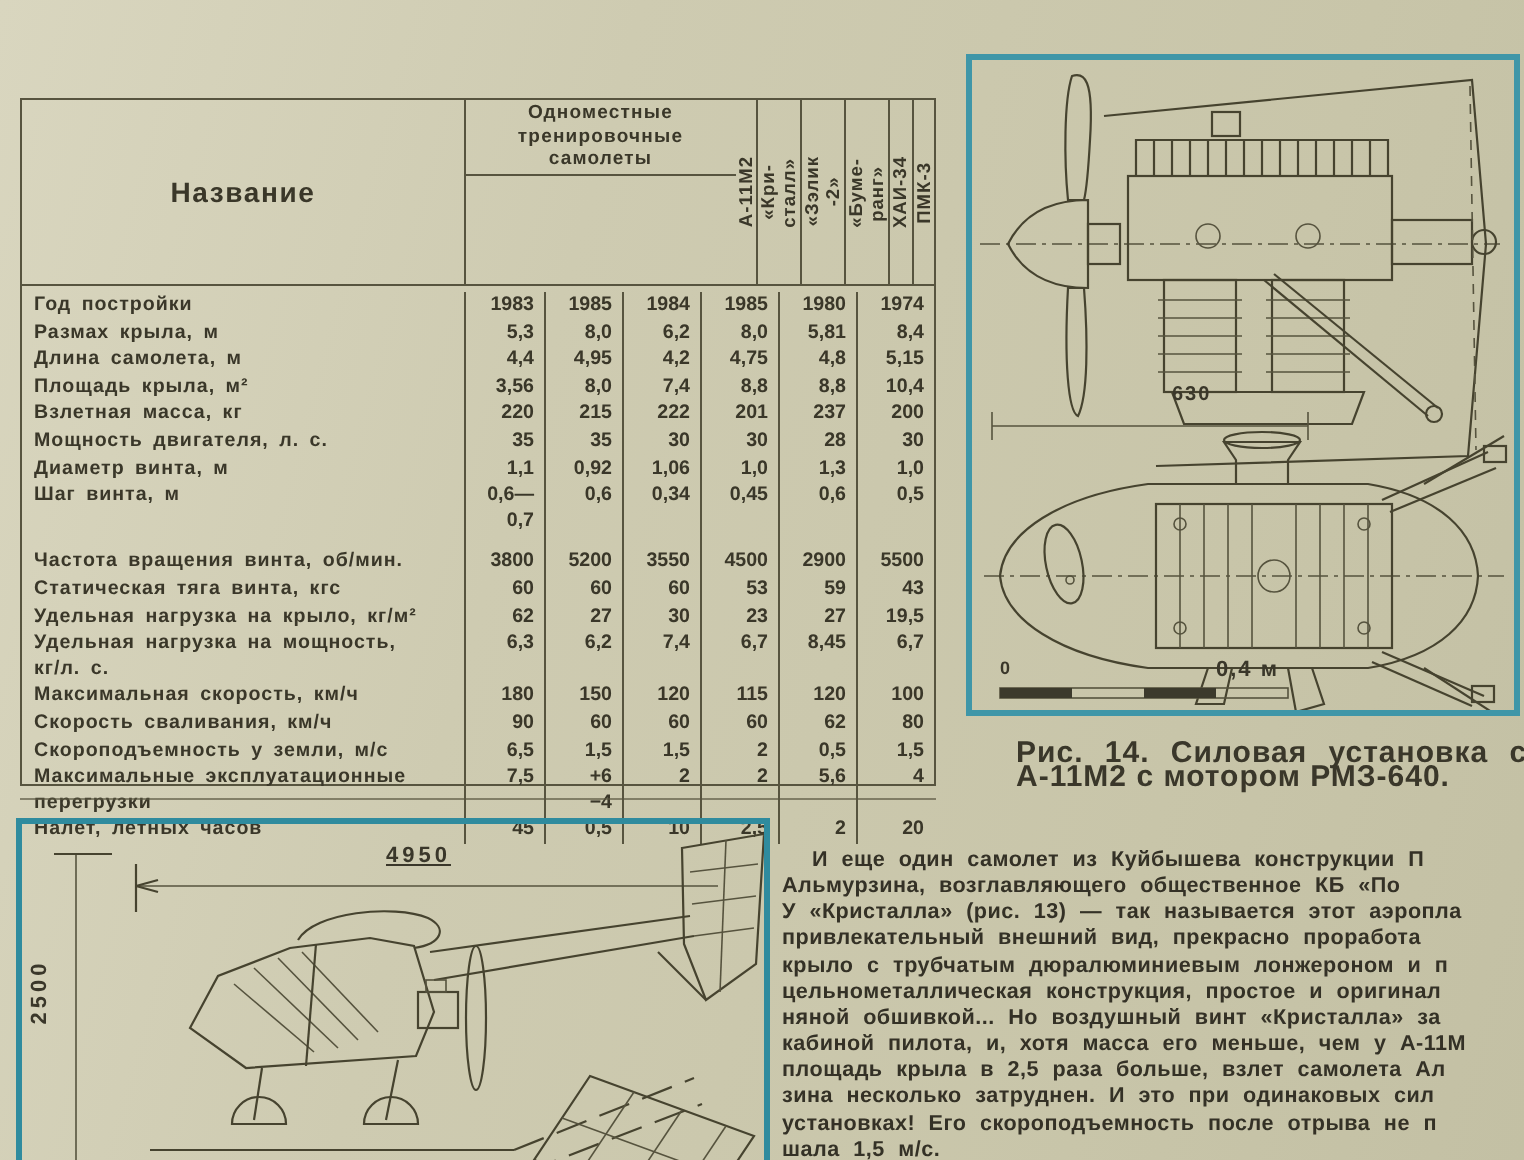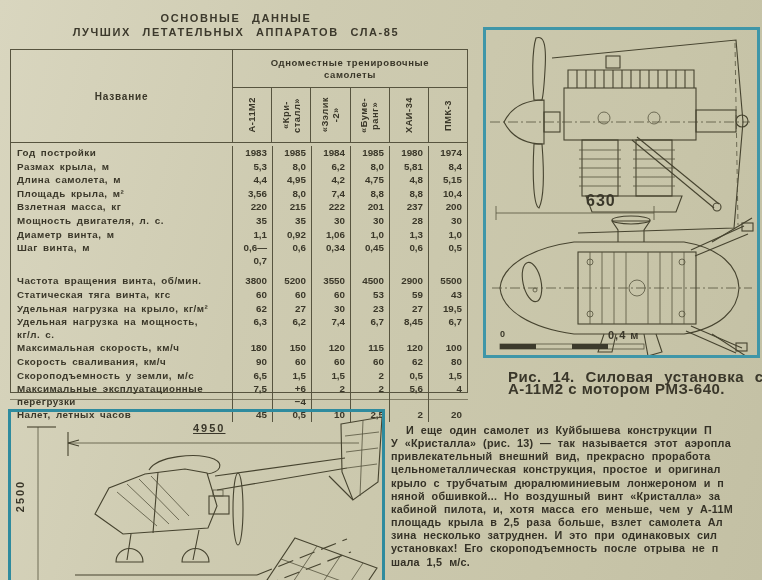--- a/index.html
+++ b/index.html
@@ -10,22 +10,22 @@
     color:#38352a;
   }
   
   .title{position:absolute;left:0;top:11px;width:472px;text-align:center;
     font-weight:bold;font-size:11px;line-height:14px;letter-spacing:1.6px;word-spacing:7px;color:#3c392c;}
   
   .datatable{position:absolute;left:10px;top:49px;width:458px;height:344px;
     border:1.5px solid #57543f;box-sizing:border-box;font-weight:bold;color:#3a3729;}
   .thead{display:flex;height:92px;border-bottom:1.3px solid #57543f;}
   .namecell{width:222px;border-right:1.3px solid #57543f;box-sizing:border-box;
-    display:flex;align-items:center;justify-content:center;font-size:10px;letter-spacing:.8px;}
-  .grouphead{flex:1;display:flex;flex-direction:column;}
+    display:flex;align-items:center;justify-content:center;font-size:14px;letter-spacing:.8px;}
+  .grouphead{flex:1;display:flex;flex-direction:row;}
   .grouplabel{height:38px;border-bottom:1.3px solid #57543f;box-sizing:border-box;
     display:flex;align-items:center;justify-content:center;text-align:center;
     font-size:9.5px;line-height:11.5px;letter-spacing:.6px;white-space:pre-line;}
   .colheads{flex:1;display:flex;}
   .colhead{flex:1;border-left:1.3px solid #57543f;display:flex;align-items:center;justify-content:center;}
   .colhead:first-child{border-left:none;}
   .rot{writing-mode:vertical-rl;transform:rotate(180deg);font-size:9.3px;line-height:10.5px;
     letter-spacing:.5px;white-space:pre-line;text-align:center;}
   .tbody{display:grid;grid-template-columns:222px repeat(6,1fr);height:250px;align-content:start;padding-top:3px;}
   .tlabel{font-size:9.8px;line-height:12.6px;letter-spacing:.5px;word-spacing:2px;
@@ -36,45 +36,41 @@
   .gaptop{padding-top:8px;}
   .bottom-rule{position:absolute;left:10px;top:399px;width:458px;height:1px;background:#57543f;opacity:.65;}
   
   .panel{position:absolute;box-sizing:border-box;background:transparent;}
   .panel-right{left:483px;top:27px;width:277px;height:331px;border:3px solid #3f96a8;}
   .panel-bl{left:8px;top:409px;width:377px;height:175px;border:3px solid #2f8b9e;border-bottom:none;}
   svg{display:block;}
   .lineart{stroke:#46432f;fill:none;stroke-width:1.1;}
   .lineart-thin{stroke:#56533e;fill:none;stroke-width:.8;}
   .darkfill{fill:#3c3a2c;stroke:none;}
-  .dimlabel{position:absolute;font-size:16px;font-weight:bold;letter-spacing:1px;color:#3a372a;}
+  .dimlabel{position:absolute;font-size:10px;font-weight:bold;letter-spacing:1px;color:#3a372a;}
   .dim-630{left:100px;top:162px;}
   .scale-0{left:14px;top:299px;font-size:9px;}
   .scale-04{left:122px;top:299px;font-size:11px;}
   .dim-4950{left:182px;top:10px;font-size:11px;letter-spacing:2px;text-decoration:underline;}
   .dim-2500{left:-7px;top:78px;font-size:11px;letter-spacing:2px;transform:rotate(-90deg);}
   
   .caption{position:absolute;left:508px;top:371px;font-size:15px;font-weight:bold;
     line-height:11.5px;letter-spacing:.5px;color:#3a372a;white-space:nowrap;}
   .caption .l1{word-spacing:6px;}
   
   .article{position:absolute;left:391px;top:424px;font-size:10.8px;font-weight:bold;
     line-height:13.15px;letter-spacing:.25px;word-spacing:3.5px;color:#343126;}
   .article .aline{white-space:pre;}
   .article .indent{padding-left:15px;}
 </style>
 </head>
 <body>
 
 <div class="page">
 
-  <div class="title">
-    <div>ОСНОВНЫЕ ДАННЫЕ</div>
-    <div>ЛУЧШИХ ЛЕТАТЕЛЬНЫХ АППАРАТОВ СЛА-85</div>
-  </div>
 
   <div class="datatable">
     <div class="thead">
       <div class="namecell">Название</div>
       <div class="grouphead">
         <div class="grouplabel">Одноместные тренировочные
 самолеты</div>
         <div class="colheads">
             <div class="colhead">
               <span class="rot">А-11М2</span>
@@ -372,24 +368,25 @@
         <line x1="352" y1="151" x2="324" y2="193" class="lineart-thin"></line>
         <line x1="270" y1="147" x2="352" y2="177" class="lineart-thin"></line>
       </g>
     </svg>
     <div class="dimlabel dim-4950">4950</div>
     <div class="dimlabel dim-2500">2500</div>
   </div>
 
   <div class="article">
       <div class="aline indent">И еще один самолет из Куйбышева конструкции П</div>
+      <div class="aline">Альмурзина, возглавляющего общественное КБ «По</div>
       <div class="aline">У «Кристалла» (рис. 13) — так называется этот аэропла</div>
       <div class="aline">привлекательный внешний вид, прекрасно проработа</div>
+      <div class="aline">крыло с трубчатым дюралюминиевым лонжероном и п</div>
       <div class="aline">цельнометаллическая конструкция, простое и оригинал</div>
-      <div class="aline">крыло с трубчатым дюралюминиевым лонжероном и п</div>
       <div class="aline">няной обшивкой... Но воздушный винт «Кристалла» за</div>
       <div class="aline">кабиной пилота, и, хотя масса его меньше, чем у А-11М</div>
       <div class="aline">площадь крыла в 2,5 раза больше, взлет самолета Ал</div>
       <div class="aline">зина несколько затруднен. И это при одинаковых сил</div>
       <div class="aline">установках! Его скороподъемность после отрыва не п</div>
       <div class="aline">шала 1,5 м/с.</div>
     </div>
 
 </div>
 

